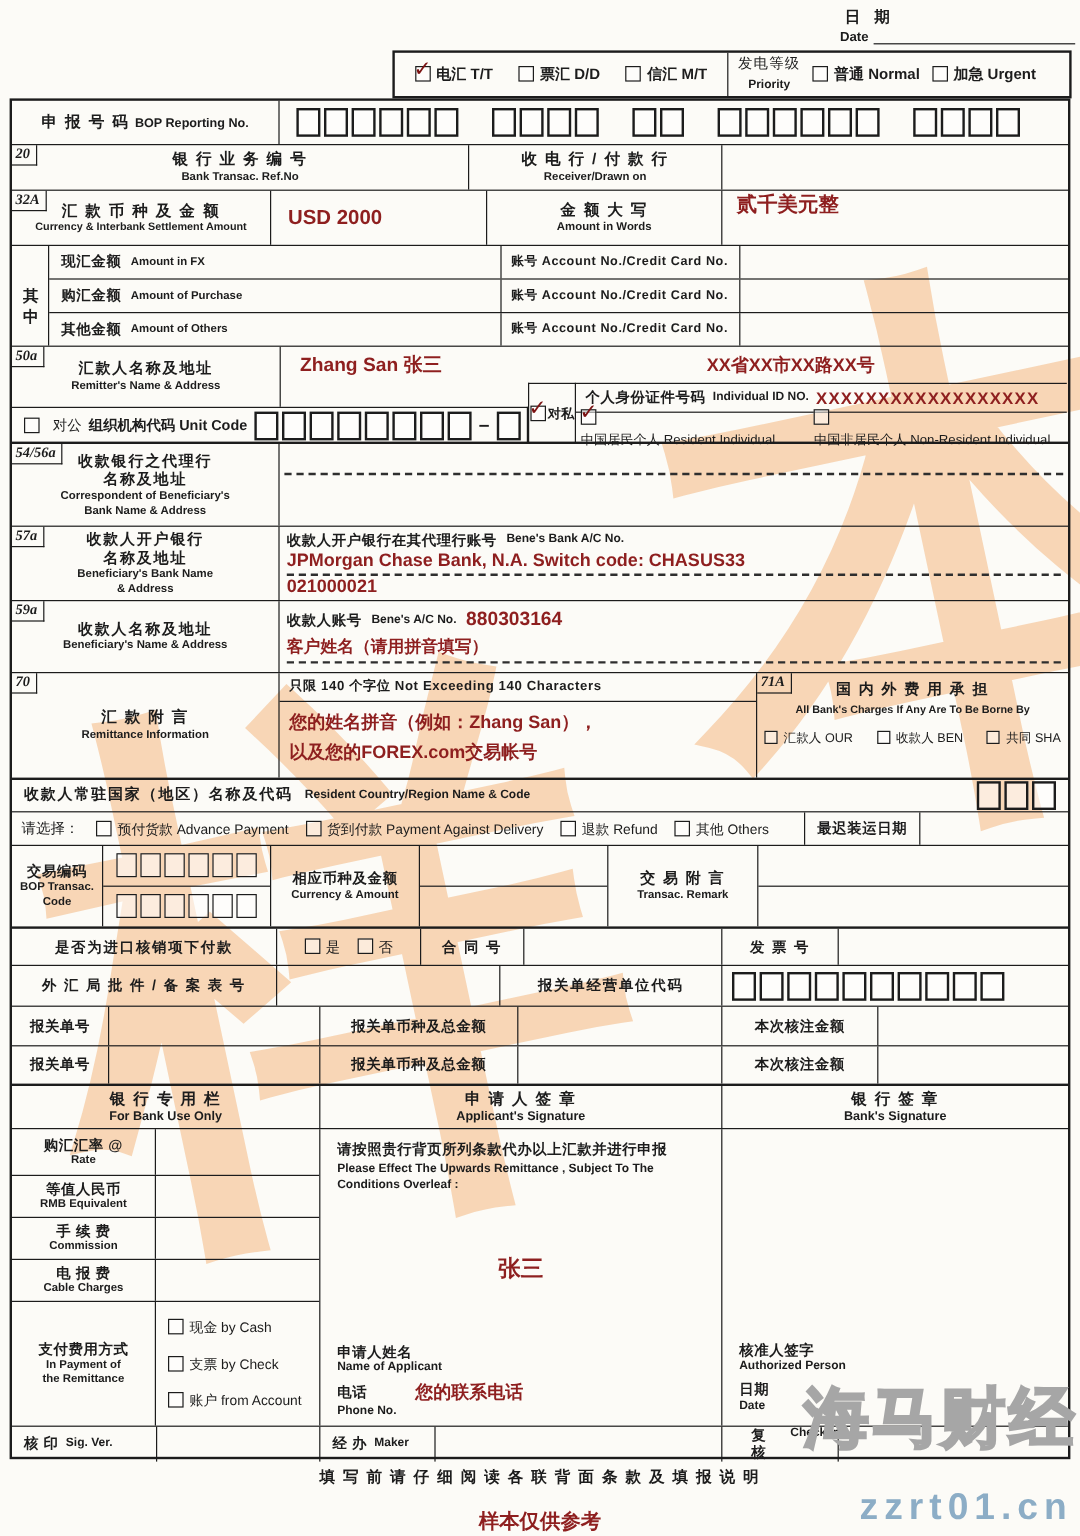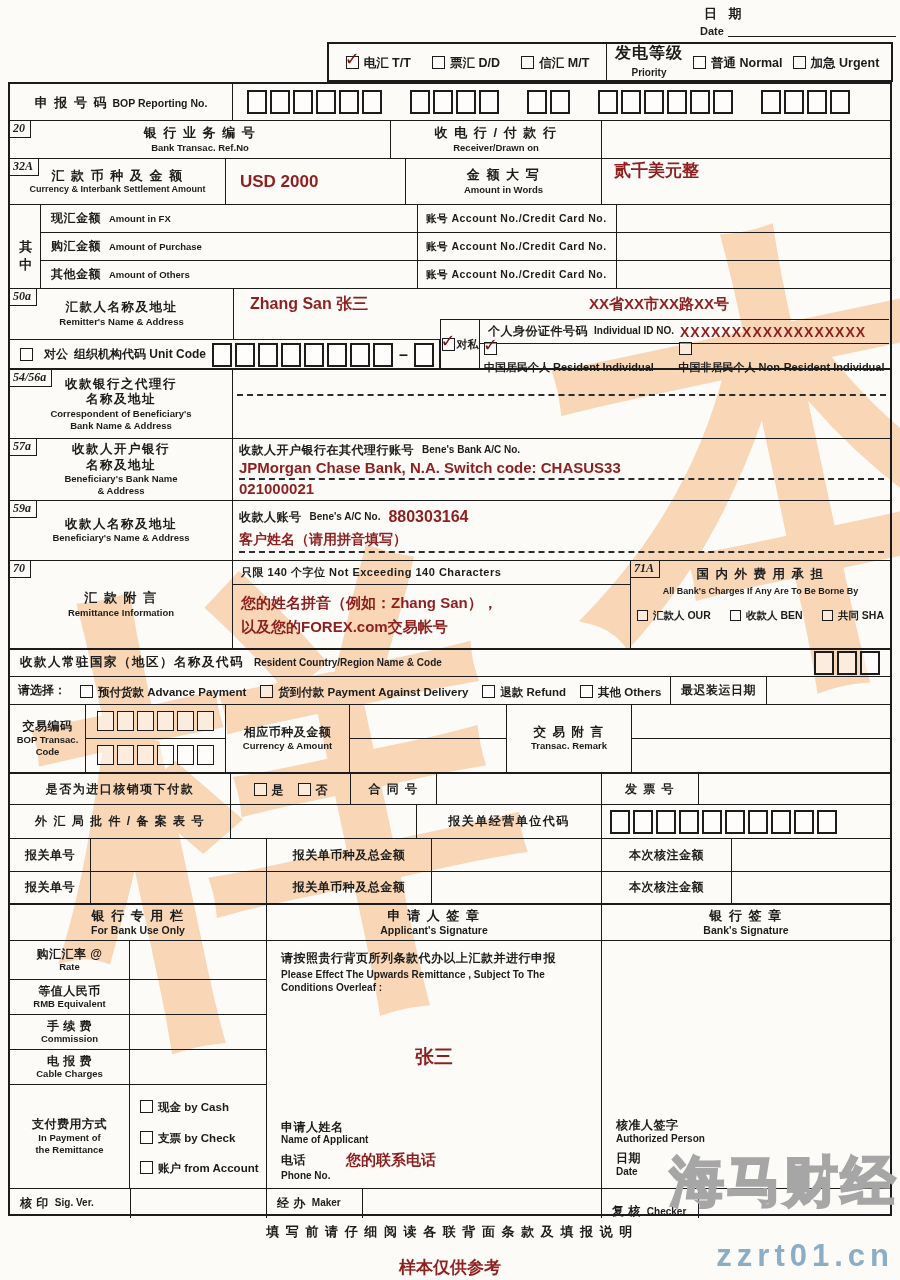--- a/index.html
+++ b/index.html
@@ -14,41 +14,41 @@
   .date-blk{position:absolute;left:700px;top:5px;width:196px}
   .date-cn{font-size:13px;font-weight:700;letter-spacing:4px;padding-left:4px}
   .date-en{font-size:11px;font-weight:600;display:flex;align-items:flex-end;gap:4px}
   .date-line{flex:1;border-bottom:1.6px solid var(--ink);height:14px}
   
   .method{position:absolute;left:327px;top:42px;width:566px;height:40px;border:2px solid var(--ink);display:flex;background:transparent}
   .method-left{width:278px;border-right:1.8px solid var(--ink);display:flex;align-items:center;justify-content:space-around;padding:0 6px}
   .method-right{flex:1;display:flex;align-items:center;gap:10px;padding:0 8px}
   .mlabel{font-size:12.5px;font-weight:700;white-space:nowrap}
   .pr-stack{line-height:1.1;text-align:center}
-  .pr-cn{font-size:16px;font-weight:700;letter-spacing:1px}
+  .pr-cn{font-size:12px;font-weight:400;letter-spacing:1px}
   .pr-en{font-size:10px;font-weight:600}
   
   .sheet{position:absolute;left:8px;top:82px;width:884px;height:1134px;border:2.5px solid var(--ink)}
   .row{display:flex;border-top:1.6px solid var(--ink)}
   .row:first-child{border-top:none}
   .row.tt{border-top:2.4px solid var(--ink)}
   .c{border-left:1.6px solid var(--ink);position:relative;min-width:0}
   .c:first-child{border-left:none}
   .lblc{display:flex;flex-direction:column;align-items:center;justify-content:center;text-align:center}
   .cn{font-size:13px;font-weight:700;letter-spacing:1.5px;line-height:1.25}
   .cns{font-size:12px;font-weight:700;letter-spacing:.5px;line-height:1.2}
   .en{font-size:9.5px;font-weight:600;line-height:1.25}
   .red{color:var(--red,#8e1f1f);font-weight:700}
   .code{position:absolute;top:0;left:0;border-right:1.6px solid var(--ink);border-bottom:1.6px solid var(--ink);padding:0 5px 1px 3px;font:italic 700 12px "Liberation Serif",serif;background:transparent;z-index:2}
   .sq{display:inline-block;width:20px;height:24px;border:2px solid var(--ink);background:rgba(255,255,255,.55);flex:none}
   .sq.s{width:17px;height:20px;border-width:1.8px}
   .boxes{display:flex;align-items:center;gap:3px}
   .cb{display:inline-block;width:13px;height:13px;border:1.6px solid var(--ink);background:rgba(255,255,255,.5);position:relative;flex:none;vertical-align:-2px;margin-right:5px}
   .cb.on::after{content:"✓";position:absolute;left:-2px;top:-9px;font-size:18px;font-weight:900;color:#7c1212}
-  .cbl{font-size:12px;font-weight:700;white-space:nowrap}
+  .cbl{font-size:12px;font-weight:400;white-space:nowrap}
   .dash{border-bottom:2.2px dashed #2e2e2e}
   .fill{flex:1}
   .half{height:50%;display:flex;align-items:center}
   .half:first-child{border-bottom:1.6px solid var(--ink)}
   
   .r5{position:relative;height:80px}
   .abs{position:absolute}
   .bl{border-left:1.6px solid var(--ink)}.br{border-right:1.6px solid var(--ink)}
   .btp{border-top:1.6px solid var(--ink)}.bbt{border-bottom:1.6px solid var(--ink)}
   
@@ -556,21 +556,21 @@
       <div class="c" style="width:120px;display:flex;align-items:center;gap:6px;padding-left:10px">
         <span class="cns">核 印</span>
           <span class="en" style="font-size:10px">Sig. Ver.</span>
       </div>
       <div class="c" style="width:136px"></div>
       <div class="c" style="width:96px;display:flex;align-items:center;gap:6px;padding-left:10px">
         <span class="cns">经 办</span>
           <span class="en" style="font-size:10px">Maker</span>
       </div>
       <div class="c" style="width:239px"></div>
-      <div class="c" style="width:97px;display:flex;align-items:flex-end;gap:6px;padding-left:10px">
+      <div class="c" style="width:97px;display:flex;align-items:flex-start;gap:6px;padding-left:24px">
         <span class="cns">复 核</span>
           <span class="en" style="font-size:10px">Checker</span>
       </div>
       <div class="c fill"></div>
     </div>
 
   </div>
 
   <div class="footer z" style="top:1222px">
     <span class="cn" style="font-size:13px">填 写 前 请 仔 细 阅 读 各 联 背 面 条 款 及 填 报 说 明</span>

